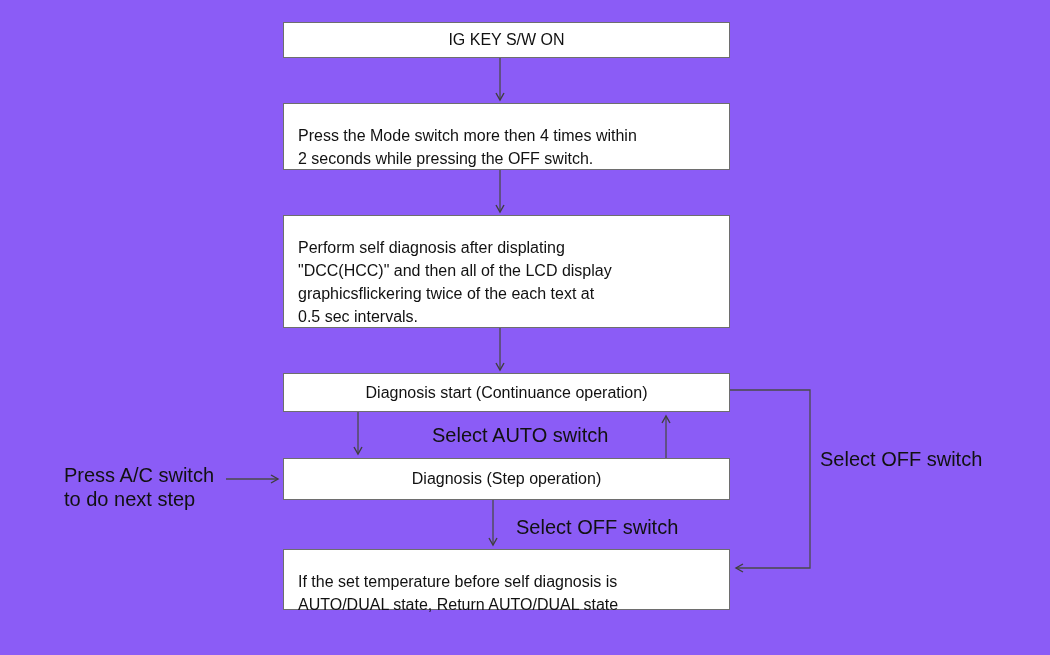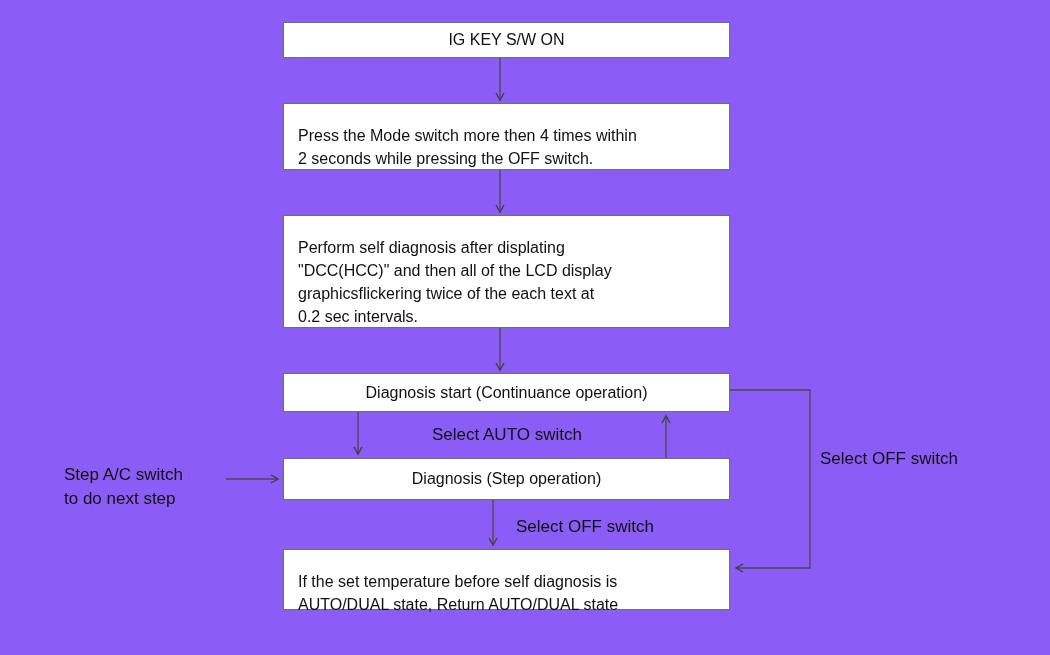--- a/index.html
+++ b/index.html
@@ -43,21 +43,21 @@
     line-height: 23px;
   }
   .n1 { left: 283px; top: 22px;  width: 447px; height: 36px; }
   .n2 { left: 283px; top: 103px; width: 447px; height: 67px; }
   .n3 { left: 283px; top: 215px; width: 447px; height: 113px; line-height: 24px; padding-top: 7px; }
   .n4 { left: 283px; top: 373px; width: 447px; height: 39px; }
   .n5 { left: 283px; top: 458px; width: 447px; height: 42px; }
   .n6 { left: 283px; top: 549px; width: 447px; height: 61px; }
   .label {
     position: absolute;
-    font-size: 17px;
+    font-size: 20px;
     white-space: pre-line;
     line-height: 24px;
   }
   .l-select-auto     { left: 432px; top: 423px; }
   .l-select-off-mid  { left: 516px; top: 515px; }
   .l-select-off-right{ left: 820px; top: 447px; }
   .l-press-ac        { left: 64px;  top: 463px; }
 </style>
 </head>
 <body>
@@ -83,31 +83,31 @@
   </svg>
 
   <div class="node center n1">IG KEY S/W ON</div>
 
   <div class="node leftalign n2">Press the Mode switch more then 4 times within
 2 seconds while pressing the OFF switch.</div>
 
   <div class="node leftalign n3">Perform self diagnosis after displating
 "DCC(HCC)" and then all of the LCD display
 graphicsflickering twice of the each text at
-0.2 sec intervals.</div>
+0.5 sec intervals.</div>
 
   <div class="node center n4">Diagnosis start (Continuance operation)</div>
 
   <div class="node leftalign n6">If the set temperature before self diagnosis is
 AUTO/DUAL state, Return AUTO/DUAL state</div>
 
   <div class="node center n5">Diagnosis (Step operation)</div>
 
   <div class="label l-select-auto">Select AUTO switch</div>
 
   <div class="label l-select-off-mid">Select OFF switch</div>
 
   <div class="label l-select-off-right">Select OFF switch</div>
 
-  <div class="label l-press-ac">Step A/C switch
+  <div class="label l-press-ac">Press A/C switch
 to do next step</div>
 
 </div>
 
 </body></html>

